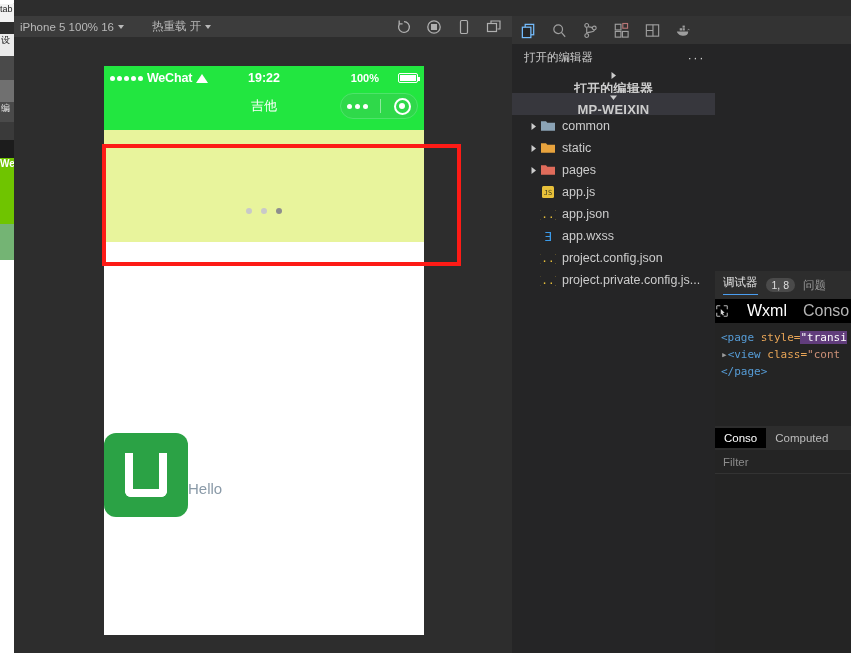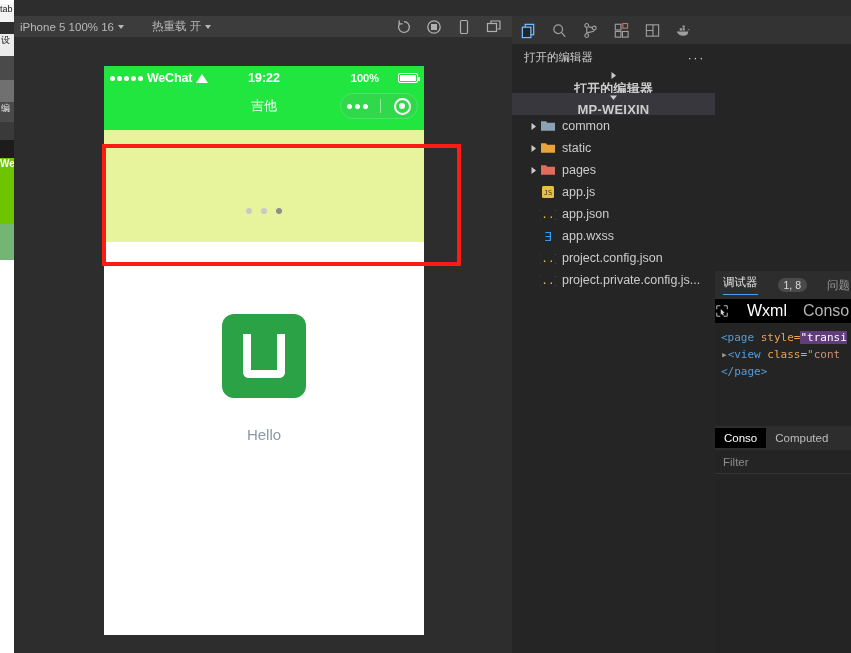--- a/index.html
+++ b/index.html
@@ -89,21 +89,21 @@
 
   .swiper-green-top { height: 8px; background: #22e640; }
   .swiper {
     position: relative; height: 112px; background: #e8f49c;
     display:flex; align-items:flex-end; justify-content:center; padding-bottom: 28px;
   }
   .dots { display:flex; gap:9px; }
   .dots i { width:6px; height:6px; border-radius:50%; display:block; background:#c9c9c9;}
   .dots i.active { background:#8e8e8e; }
 
-  .phone-body { background:#fff; height: 393px; display:flex; flex-direction:column;
+  .phone-body { background:#fff; height: 393px; display:flex; flex-direction:row;
                 align-items:center; padding-top:72px; }
   .logo {
     width: 84px; height: 84px; background: #2ba245; border-radius: 12px;
     display:flex; align-items:center; justify-content:center;
   }
   .logo-u { width:42px; height:44px; border:8px solid #fff; border-top: none;
             border-radius: 0 0 6px 6px; }
   .hello { margin-top: 28px; color:#8a9aa8; font-size: 15px; }
 
   
@@ -130,21 +130,21 @@
   .ex-row.section { font-weight: bold; font-size: 13px; letter-spacing:.2px;flex-direction:column;}
   .ex-row.selected { background:#37373d; }
   .tw { width: 14px; display:flex; align-items:center; justify-content:center; flex:none; }
   .tw svg { display:block; }
   .ind { display:inline-block; flex:none; }
   .fi { width: 16px; height:16px; margin-right:6px; flex:none; display:block; }
   .fname { overflow:hidden; text-overflow:ellipsis; }
 
   
   .debugger { position:absolute; left:203px; top:255px; width: 136px; height: 398px; background:#242424; }
-  .dbg-tabs { height: 28px; display:flex; align-items:center; gap:20px; padding-left:8px;
+  .dbg-tabs { height: 28px; display:flex; align-items:center; gap:8px; padding-left:8px;
               background:#2d2d2d; font-size: 11.5px; color:#9b9b9b; }
   .dbg-tab.active { color:#e6e6e6; border-bottom:1px solid #4a9ef1; padding-bottom:4px; }
   .badge { background:#4a4a4a; color:#ddd; border-radius:9px; padding:1px 6px; font-size:10.5px; }
   .dbg-sub { height: 24px; display:flex; align-items:center; background:#000000; font-size:16px;
              color:#b4b4b4;text-align:right; }
   .dbg-sub .picker { width:26px; display:flex; align-items:center; justify-content:center; }
   .dbg-sub .sep { width:1px; height:13px; background:#555; margin:0 5px;}
   .dbg-sub .st { padding: 3px 8px; }
   .dbg-sub .st.active { background:#000; color:#fff; }
   .code { padding: 6px 4px 0 6px; font-family:"DejaVu Sans Mono","Liberation Mono",monospace;

